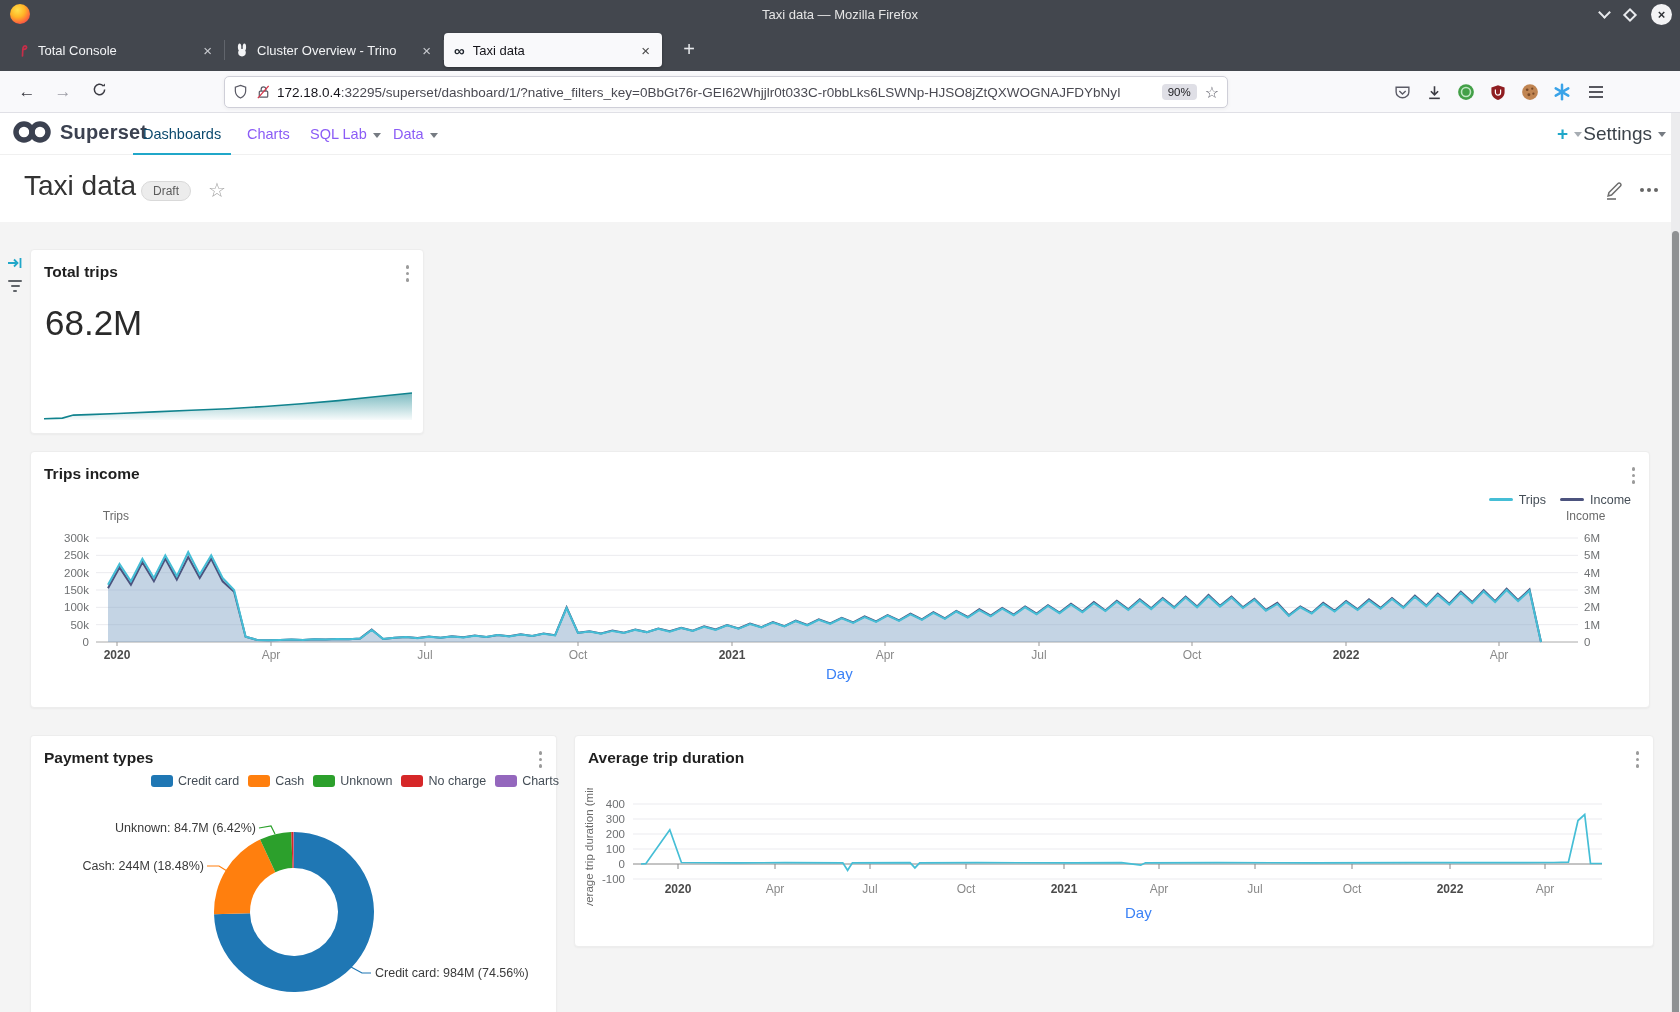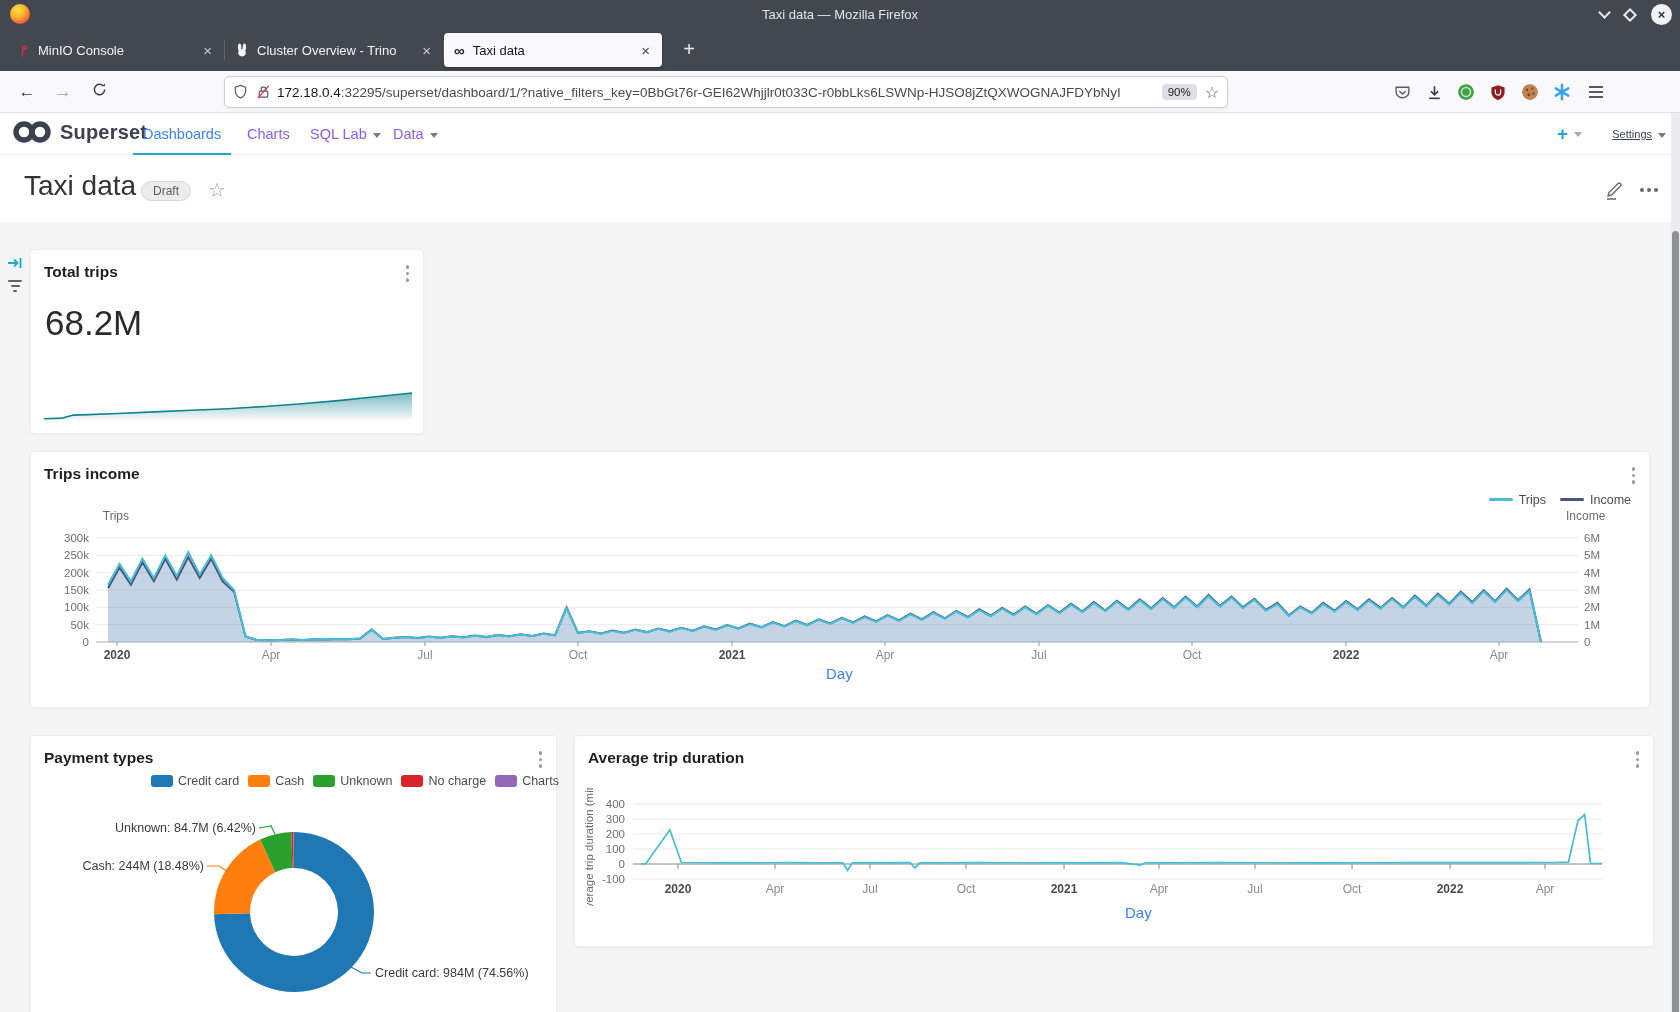--- a/index.html
+++ b/index.html
@@ -39,26 +39,26 @@
   .url-rest { color:#4a4a52; }
   .zoom-badge { background:#dfdfe6; border-radius:4px; font-size:11.5px; color:#1b1b1f; padding:2px 6px; margin:0 8px; }
   .star { color:#5b5b66; font-size:16px; }
   .ticon { position:absolute; top:9px; width:24px; height:24px; display:flex; align-items:center; justify-content:center; }
 
   
   .ss-nav { position:absolute; left:0; top:113px; width:1680px; height:42px; background:#fff; border-bottom:1px solid #f0f0f0; }
   .ss-brand { position:absolute; left:12px; top:6px; display:flex; align-items:center; gap:8px; }
   .ss-brand-name { font-size:20px; font-weight:bold; color:#3b4150; letter-spacing:.2px; }
   .ss-item { position:absolute; top:0; height:42px; line-height:42px; font-size:14.5px; color:#8b5cf6; padding:0 10px; }
-  .ss-item.active { color:#3b82f6; }
+  .ss-item.active { color:#0c4a6e; }
   .ss-item.active::after { content:""; position:absolute; left:0; right:0; bottom:-1px; height:3px; background:#20a7c9; }
   .caret { display:inline-block; width:0; height:0; border-left:4px solid transparent; border-right:4px solid transparent; border-top:5px solid #484f58; margin-left:6px; vertical-align:middle; opacity:.75; }
   .ss-plus { position:absolute; right:98px; top:0; height:42px; line-height:42px; color:#20a7c9; font-size:19px; font-weight:bold; }
   .ss-plus .caret { border-top-color:#8a9199; }
-  .ss-settings { position:absolute; right:14px; top:0; height:42px; line-height:42px; font-size:11px; color:#3b434b;text-decoration:underline; }
+  .ss-settings { position:absolute; right:14px; top:0; height:42px; line-height:42px; font-size:19px; color:#3b434b; }
 
   
   .dash-header { position:absolute; left:0; top:155px; width:1680px; height:67px; background:#fff; }
   .dash-title { position:absolute; left:24px; top:15px; font-size:28px; color:#333; }
   .draft-badge { position:absolute; left:141px; top:26px; background:#ececec; border:1px solid #d9d9d9; color:#5c5c5c; font-size:12px; border-radius:11px; padding:2px 11px; }
   .fav-star { position:absolute; left:208px; top:23px; color:#a3a3a3; font-size:20px; }
   .hdr-right { position:absolute; right:22px; top:24px; display:flex; gap:16px; align-items:center; }
   .dots-h { display:flex; gap:3px; }
   .dots-h i { width:4px; height:4px; background:#666; border-radius:50%; }
 
@@ -110,21 +110,21 @@
       <div class="close-circle">×</div>
     </div>
   </div>
 
   <div class="tabbar">
     <div style="width:6px"></div>
     <div class="tab">
       <svg width="14" height="14" viewBox="0 0 14 14">
         <path d="M6.5 13 L6.8 6.2 C6.9 3.4 9 2.2 10.2 3.4 C11.3 4.6 10 6.4 7.6 6.4" fill="none" stroke="#c72e49" stroke-width="1.7" stroke-linecap="round"></path>
       </svg>
-      <span class="tlabel">MinIO Console</span>
+      <span class="tlabel">Total Console</span>
       <span class="tclose">×</span>
     </div>
     <div class="tab-sep"></div>
     <div class="tab">
       <svg width="14" height="14" viewBox="0 0 14 14">
         <ellipse cx="4.6" cy="4" rx="1.7" ry="3.6" fill="#f3f4f6"></ellipse>
         <ellipse cx="9.4" cy="4" rx="1.7" ry="3.6" fill="#f3f4f6"></ellipse>
         <circle cx="7" cy="9.6" r="3.8" fill="#f3f4f6"></circle>
       </svg>
       <span class="tlabel">Cluster Overview - Trino</span>

